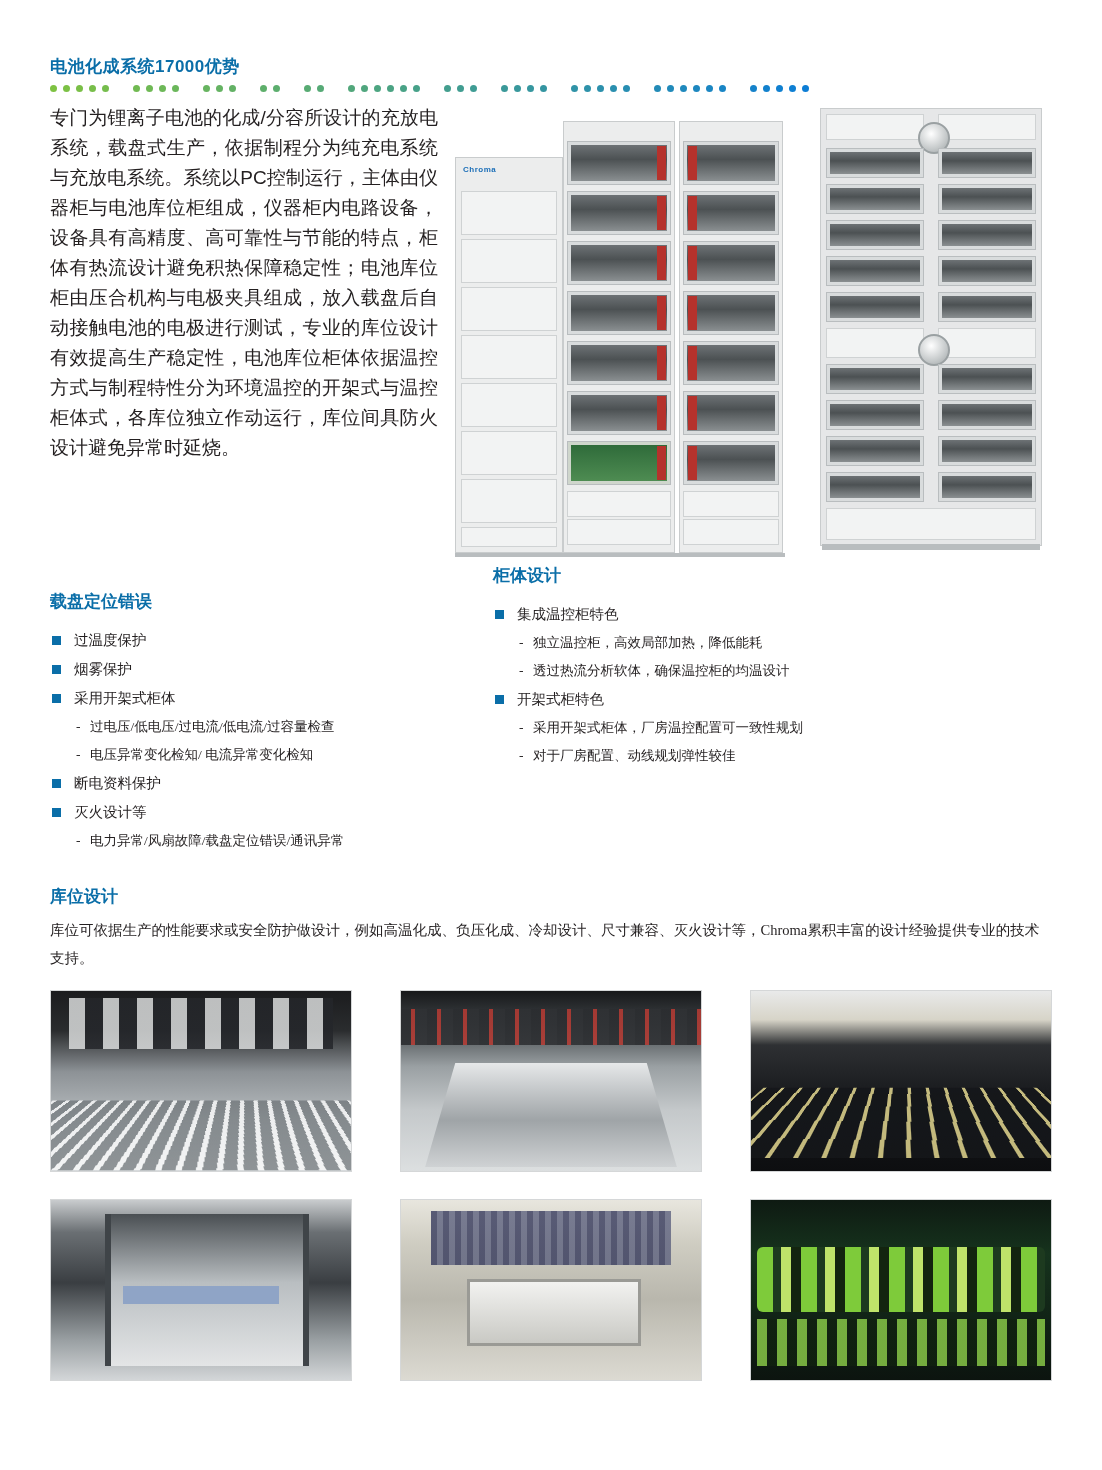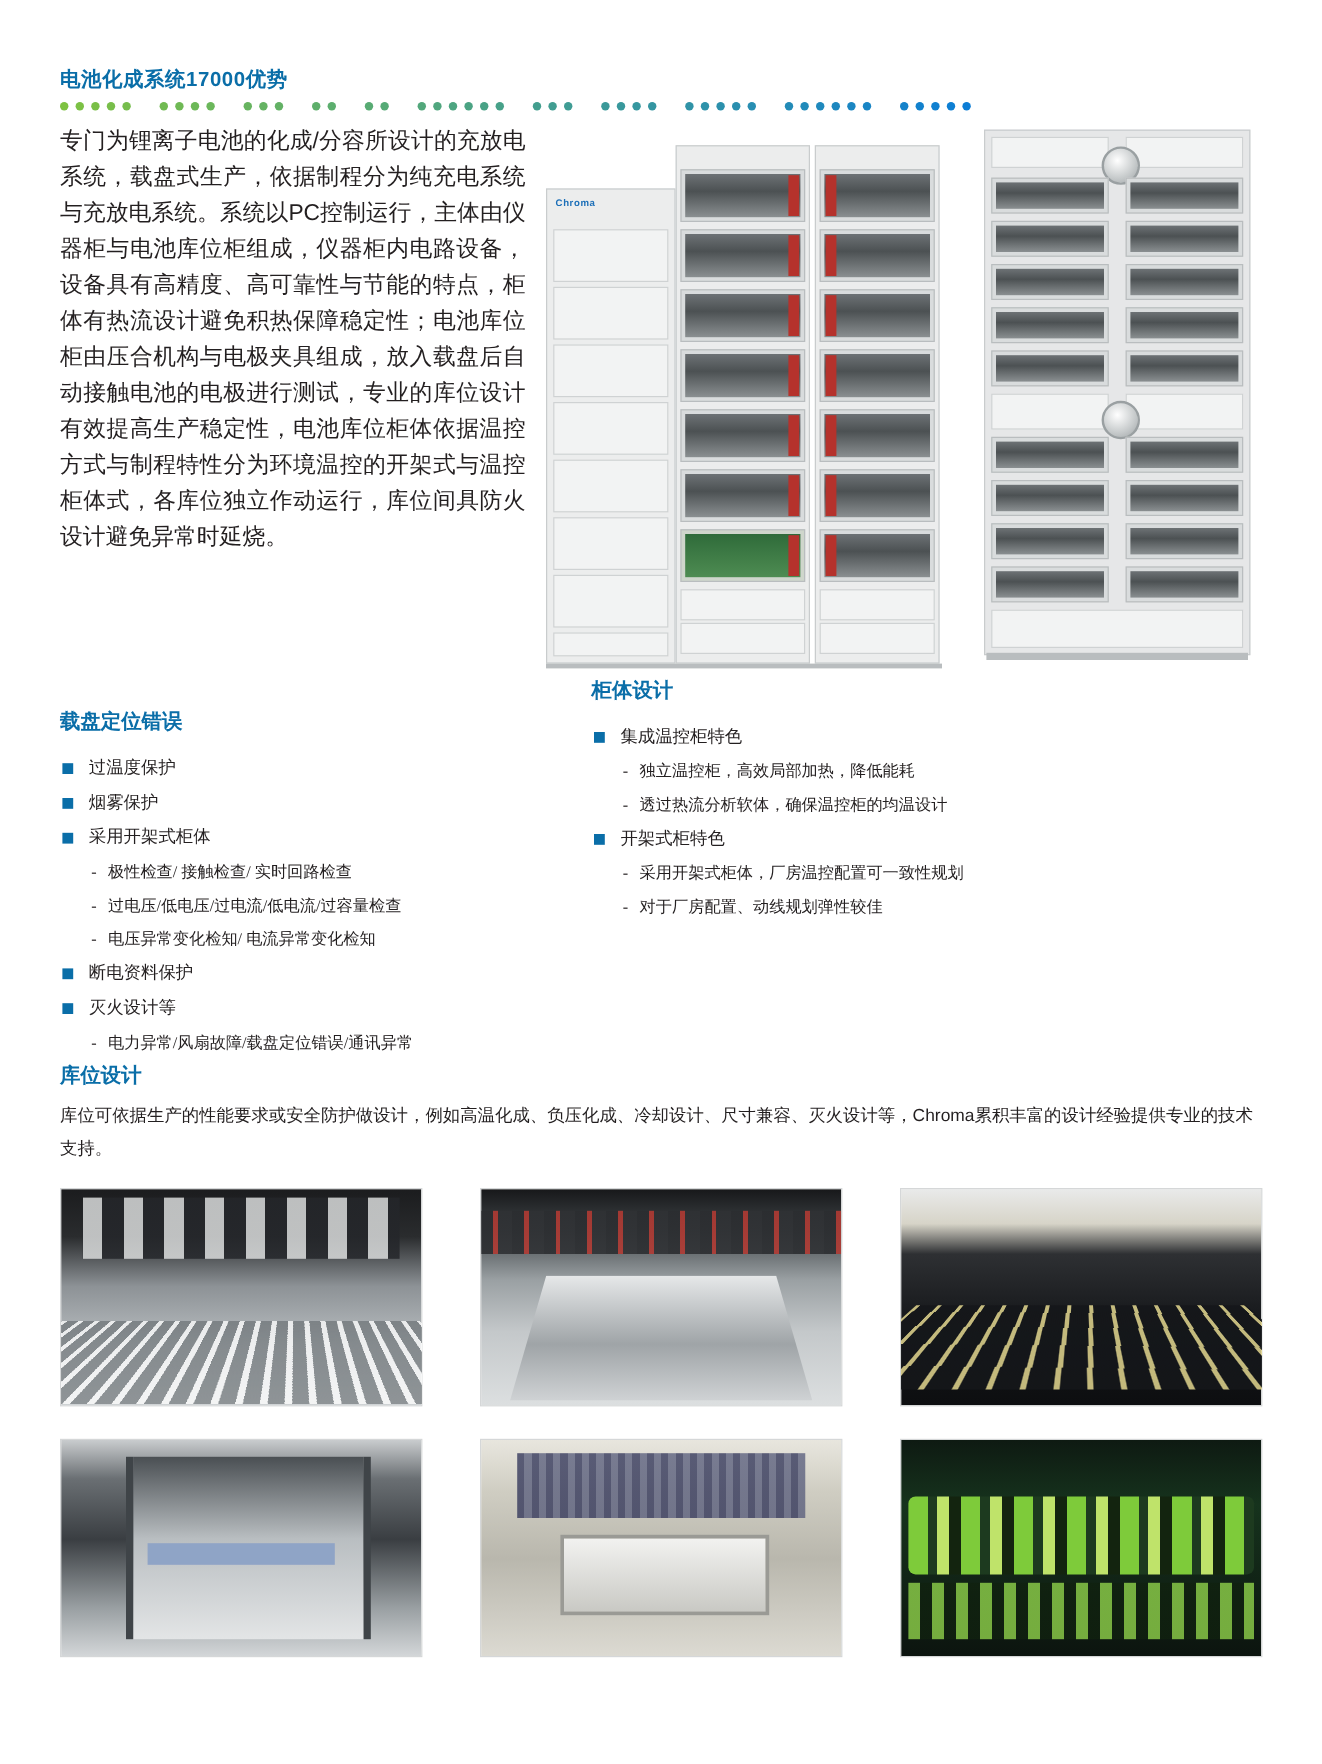--- a/index.html
+++ b/index.html
@@ -204,20 +204,21 @@
     width: 1002px;
   }
   #storage-section .col-title {
     margin-bottom: 8px;
   }
   #storage-desc {
     font-size: 14.5px;
     line-height: 28px;
     color: #231f20;
     width: 1000px;
+    font-family: Liberation Serif, serif;
   }
 
   
   .photo-grid {
     position: absolute;
     left: 50px;
     top: 990px;
     width: 1002px;
     display: grid;
     grid-template-columns: repeat(3, 302px);
@@ -521,21 +522,20 @@
       <div class="floorline" style="left:2px;top:436px;width:218px;height:6px;"></div>
     </div>
   </div>
 
   <div class="col-left">
     <div class="col-title">载盘定位错误</div>
     <ul class="bullets">
       <li class="sq">过温度保护</li>
       <li class="sq">烟雾保护</li>
       <li class="sq">采用开架式柜体</li>
-      <li class="sub">极性检查/ 接触检查/ 实时回路检查</li>
       <li class="sub">过电压/低电压/过电流/低电流/过容量检查</li>
       <li class="sub">电压异常变化检知/ 电流异常变化检知</li>
       <li class="sq">断电资料保护</li>
       <li class="sq">灭火设计等</li>
       <li class="sub">电力异常/风扇故障/载盘定位错误/通讯异常</li>
     </ul>
   </div>
 
   <div class="col-right">
     <div class="col-title">柜体设计</div>

